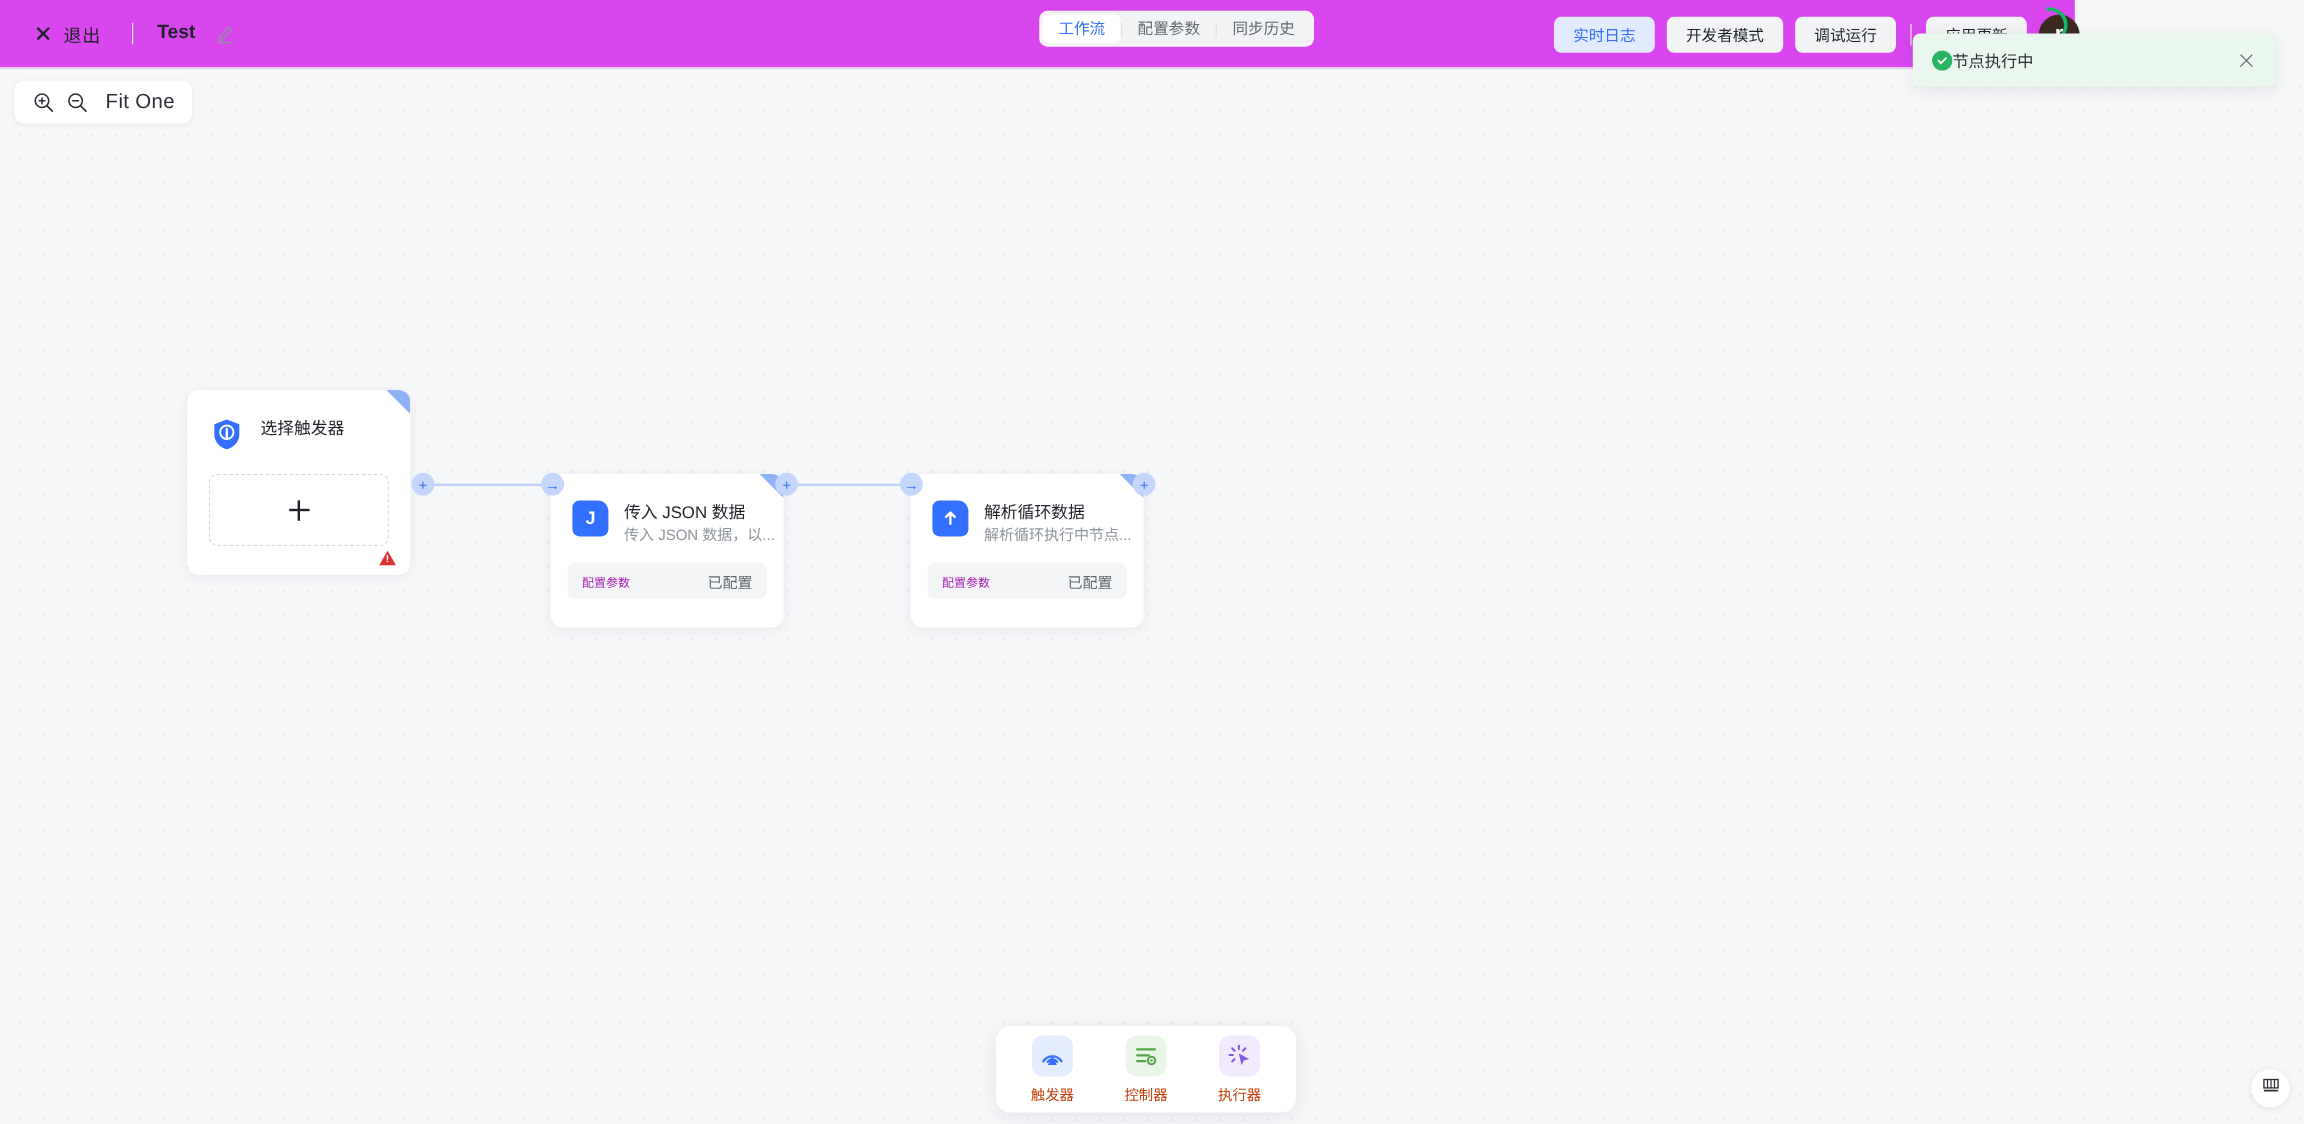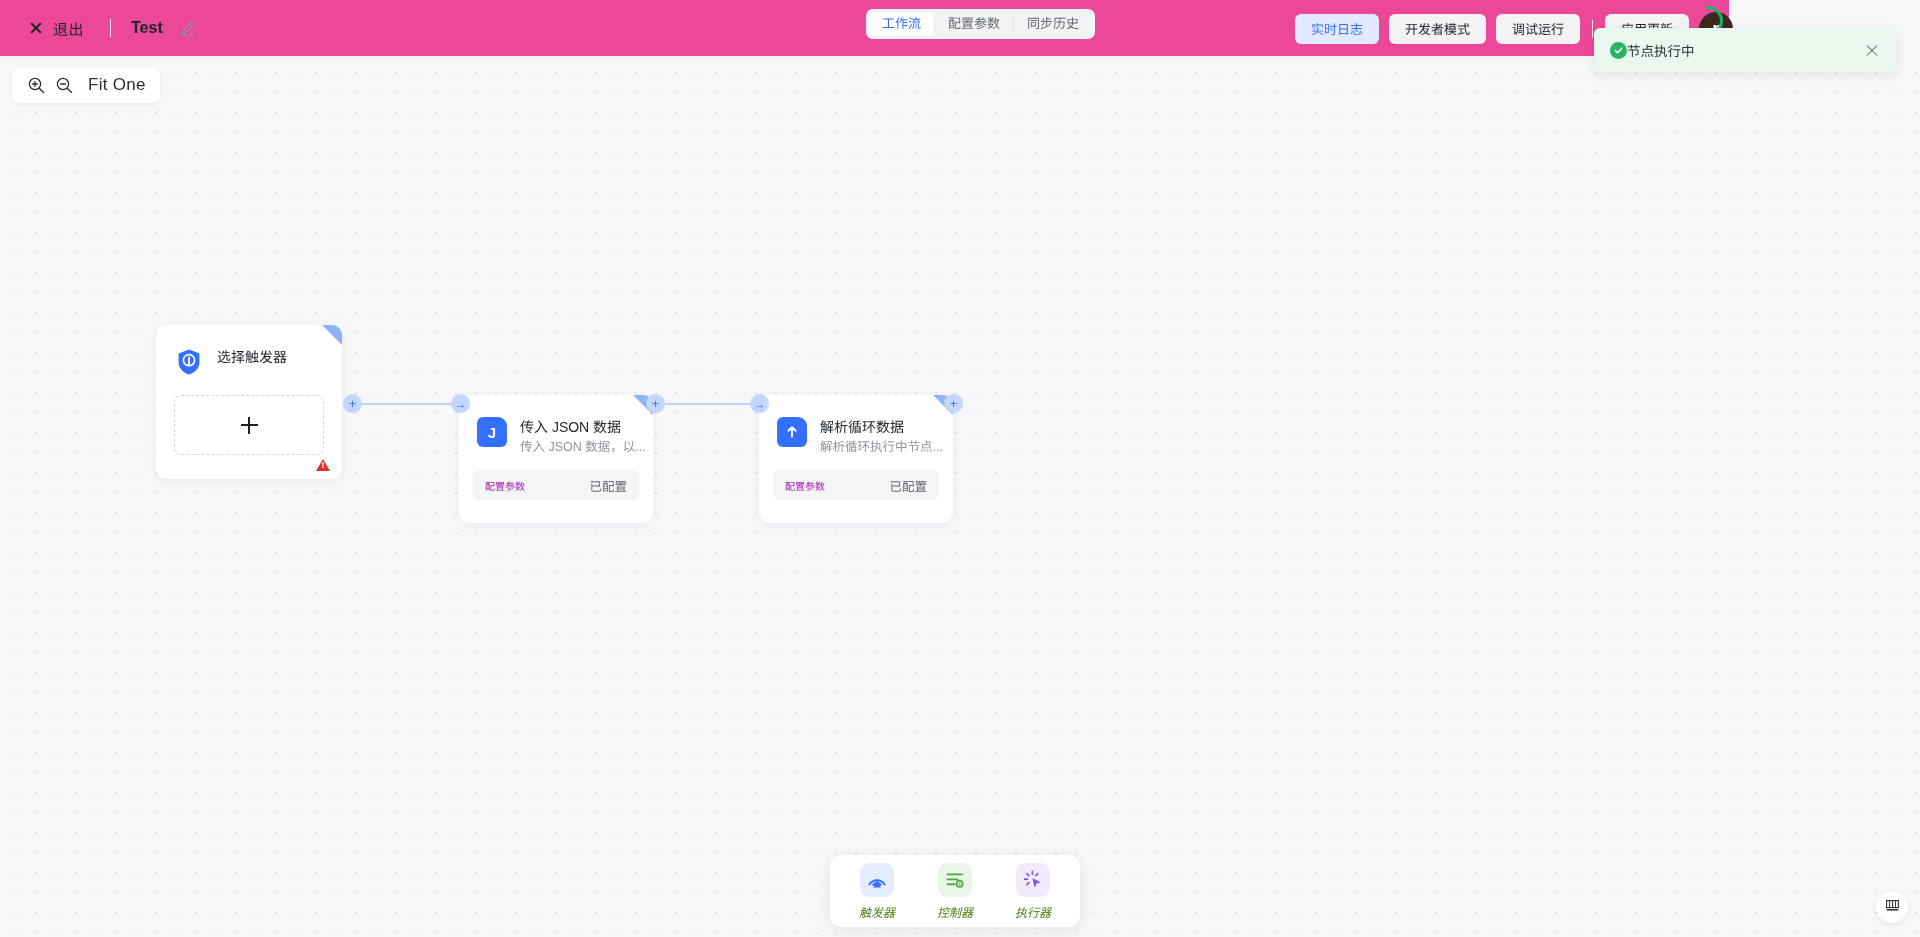--- a/index.html
+++ b/index.html
@@ -8,21 +8,21 @@
     width: 1920px; height: 937px;
     font-family: "Liberation Sans", "DejaVu Sans", sans-serif;
     overflow: hidden;
     background: #f6f7f9;
   }
 
   
   .topbar {
     position: absolute; top: 0; left: 0;
     width: 1729px; height: 57px;
-    background: #ec4899;
+    background: #d946ef;
     border-bottom: 1px solid #eef0f3;
     display: flex; align-items: center;
     z-index: 40;
   }
   .tb-left { display: flex; align-items: center; padding-left: 22px; gap: 0; }
   .exit-btn {
     display: flex; align-items: center; gap: 9px;
     cursor: pointer; padding: 4px 6px; border-radius: 5px;
   }
   .exit-x {
@@ -226,21 +226,21 @@
     z-index: 10;
   }
   .pal-item {
     display: flex; flex-direction: column; align-items: center;
     gap: 6px; cursor: pointer; width: 62px;
   }
   .pal-ic {
     width: 34px; height: 34px; border-radius: 9px;
     display: flex; align-items: center; justify-content: center;
   }
-  .pal-label { font-size: 12px; color: #4d7c0f; white-space: nowrap; font-style: italic; }
+  .pal-label { font-size: 12px; color: #c2410c; white-space: nowrap; }
 
   
   .fab {
     position: absolute; right: 12px; bottom: 14px;
     width: 32px; height: 32px; border-radius: 50%;
     background: #ffffff; box-shadow: 0 1px 5px rgba(20,25,40,.10);
     display: flex; align-items: center; justify-content: center;
     cursor: pointer; z-index: 12;
   }
 

